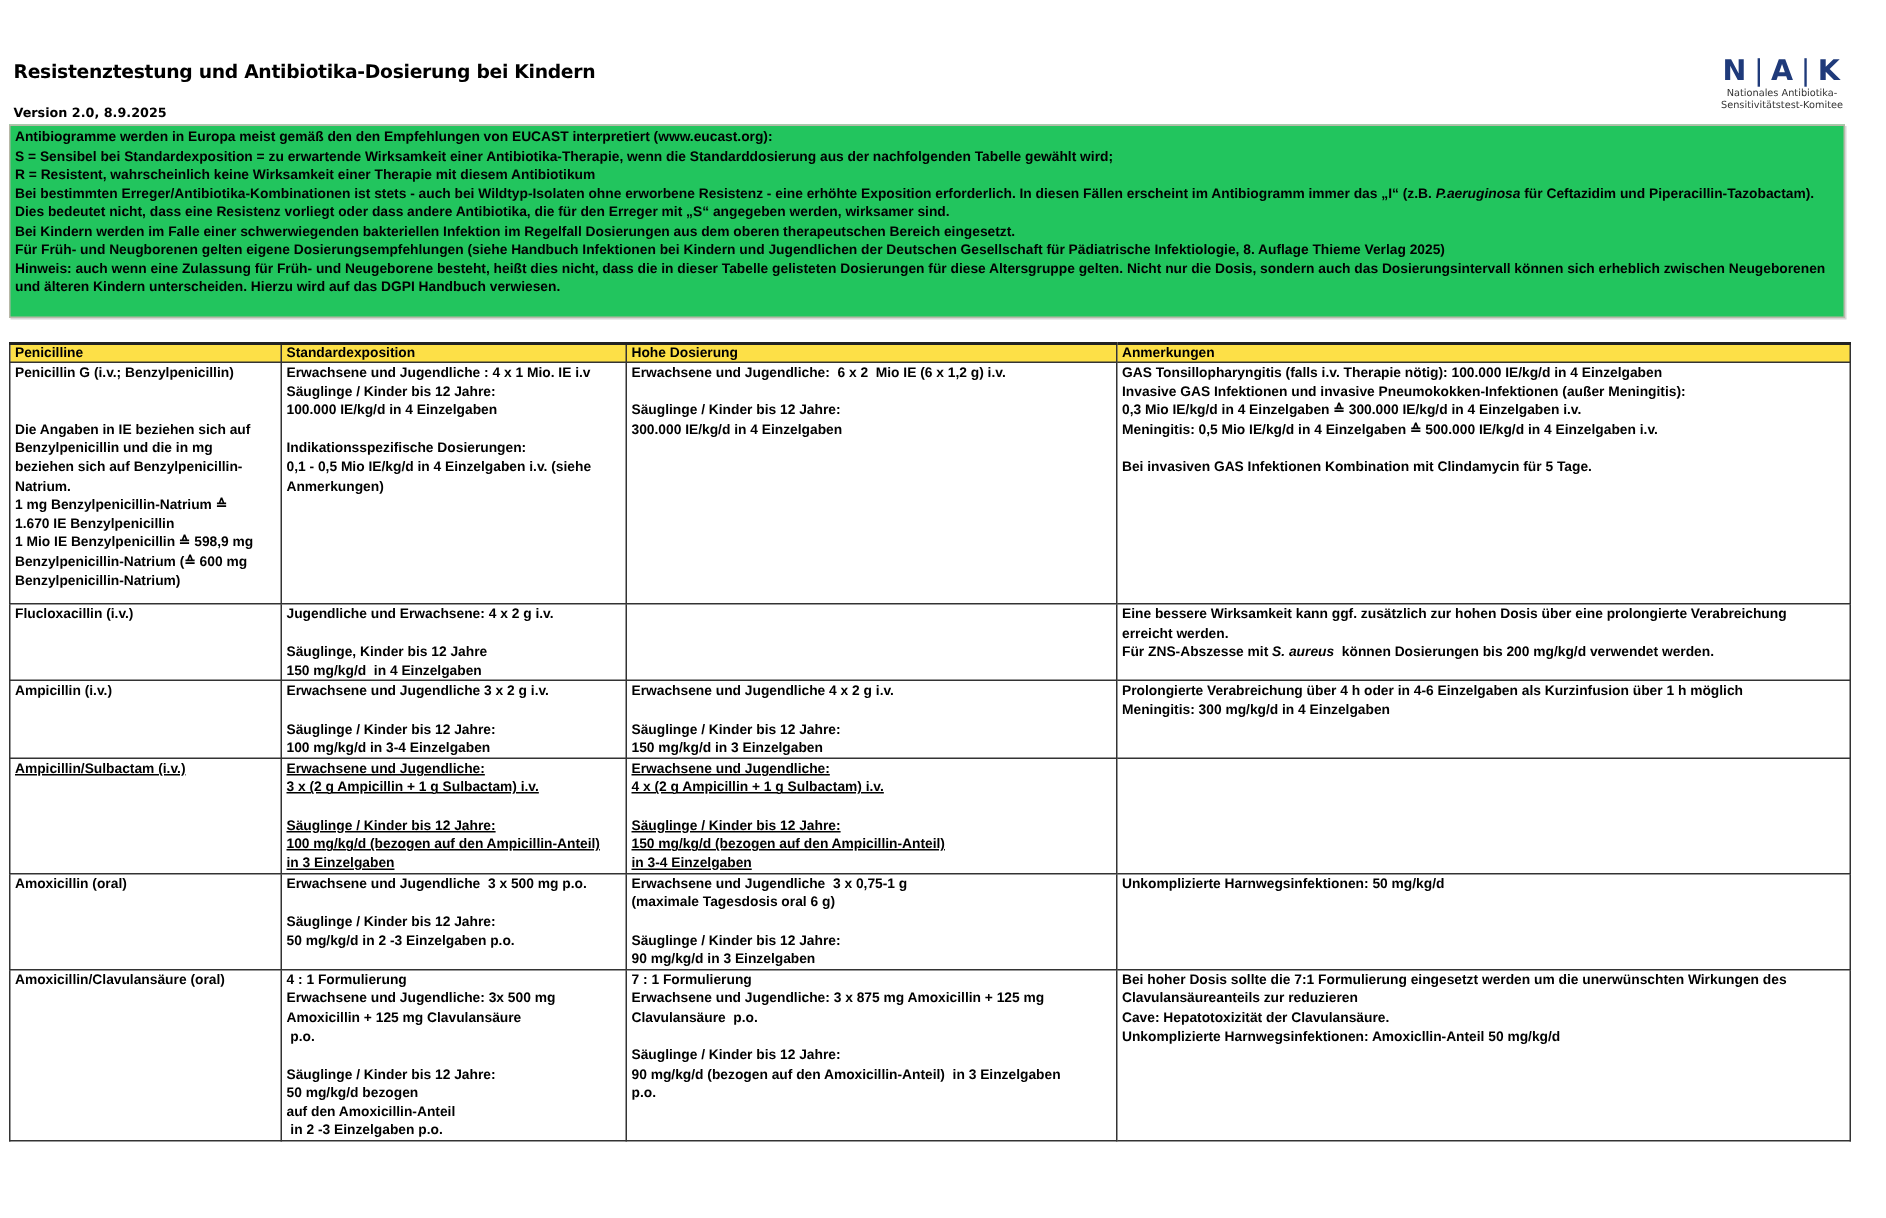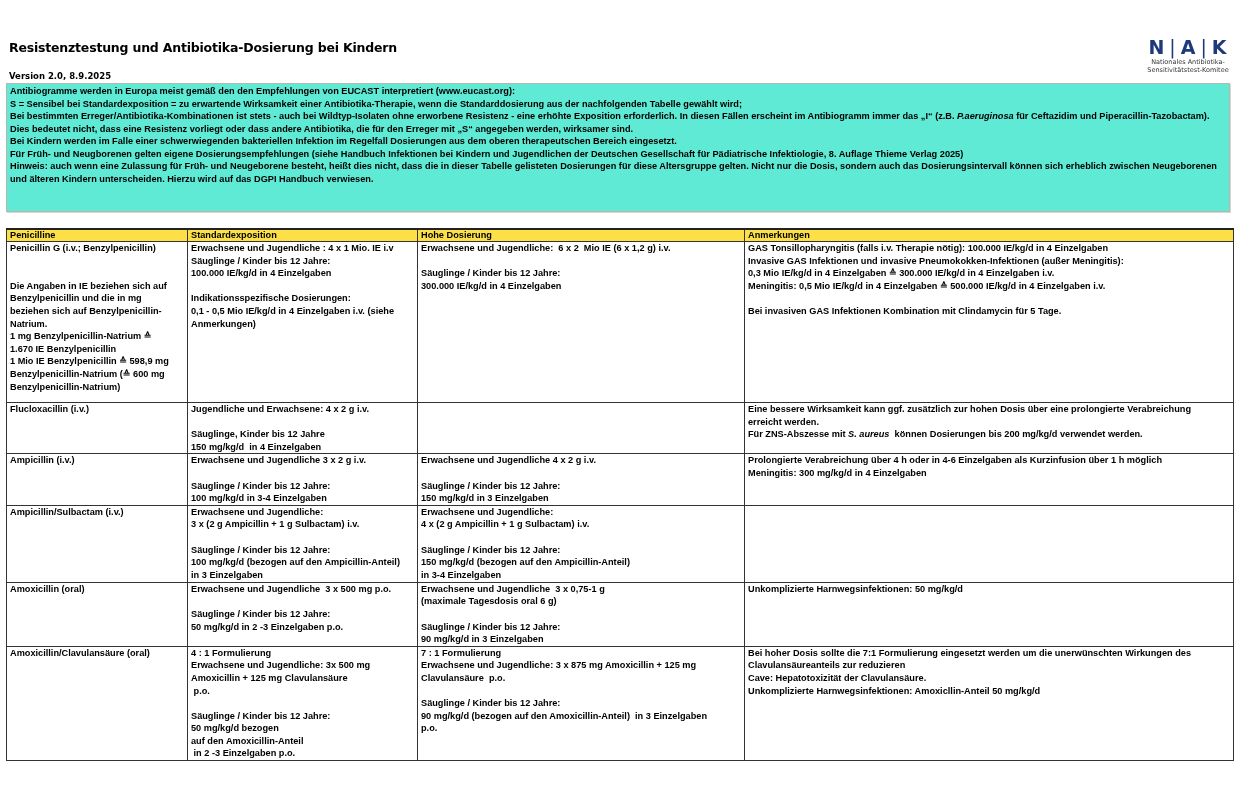--- a/index.html
+++ b/index.html
@@ -9,54 +9,55 @@
            font-family: "DejaVu Sans", sans-serif; letter-spacing: -0.2px; }
   .version { position: absolute; left: 9px; top: 71px; font-size: 8.5px; font-weight: bold;
              font-family: "DejaVu Sans", sans-serif; }
   .logo { position: absolute; left: 1138px; top: 36px; width: 100px; text-align: center; }
   .logo-mark { font-size: 19px; font-weight: bold; color: #1f3a7a; letter-spacing: 1px;
                font-family: "DejaVu Sans", sans-serif; line-height: 22px; }
   .logo-mark .sep { font-weight: normal; color: #1f3a7a; margin: 0 4px; }
   .logo-sub { font-size: 6.5px; color: #333; line-height: 8px; font-family: "DejaVu Sans", sans-serif; }
 
   .infobox { position: absolute; left: 6px; top: 83px; width: 1224px; height: 129px;
-             background: #5eead4; border: 1px solid #b8b8a8; box-shadow: 1px 1px 0 #d6d6d6;
+             background: #22c55e; border: 1px solid #b8b8a8; box-shadow: 1px 1px 0 #d6d6d6;
              padding: 1px 3px; box-sizing: border-box; }
   .infobox p { margin: 0; font-size: 9.2px; font-weight: bold; line-height: 12.5px; white-space: nowrap; }
   .infobox p.wrap { white-space: normal; }
 
   table.dose { position: absolute; left: 6px; top: 228px; width: 1227px; border-collapse: collapse;
                table-layout: fixed; }
   table.dose th, table.dose td { border: 1.5px solid #333; vertical-align: top; text-align: left;
                font-size: 9.2px; font-weight: bold; line-height: 12.6px; padding: 0 3px; }
   table.dose th { background: #fde047; height: 11px; line-height: 11px; border-top: 2px solid #222; }
   .cell-line { display: block; min-height: 12.6px; white-space: pre-wrap; }
   .cell-line.blank { height: 12.6px; }
   col.c1 { width: 181px; } col.c2 { width: 230px; } col.c3 { width: 327px; } col.c4 { width: 489px; }
   tr.r1 td { height: 160px; } tr.r2 td { height: 38px; } tr.r3 td { height: 38px; }
-  tr.r4 td { height: 76px; } tr.r5 td { height: 50px; } tr.r6 td { height: 101px; }
+  tr.r4 td { height: 76px; text-decoration: underline; } tr.r5 td { height: 50px; } tr.r6 td { height: 101px; }
   i { font-style: italic; }
 </style>
 </head>
 <body>
 
 <div class="title">Resistenztestung und Antibiotika-Dosierung bei Kindern</div>
 <div class="version">Version 2.0, 8.9.2025</div>
 
 <div class="logo">
   <div class="logo-mark">
     <span>N</span><span class="sep">|</span><span>A</span><span class="sep">|</span><span>K</span>
   </div>
   <div class="logo-sub">Nationales Antibiotika-</div>
   <div class="logo-sub">Sensitivitätstest-Komitee</div>
 </div>
 
 <div class="infobox">
   <p>Antibiogramme werden in Europa meist gemäß den den Empfehlungen von EUCAST interpretiert (www.eucast.org):</p>
   <p>S = Sensibel bei Standardexposition = zu erwartende Wirksamkeit einer Antibiotika-Therapie, wenn die Standarddosierung aus der nachfolgenden Tabelle gewählt wird;</p>
+  <p>R = Resistent, wahrscheinlich keine Wirksamkeit einer Therapie mit diesem Antibiotikum</p>
   <p class="wrap"><span>Bei bestimmten Erreger/Antibiotika-Kombinationen ist stets - auch bei Wildtyp-Isolaten ohne erworbene Resistenz - eine erhöhte Exposition erforderlich. In diesen Fällen erscheint im Antibiogramm immer das „I“ (z.B. </span><i>P.aeruginosa</i><span> für Ceftazidim und Piperacillin-Tazobactam). Dies bedeutet nicht, dass eine Resistenz vorliegt oder dass andere Antibiotika, die für den Erreger mit „S“ angegeben werden, wirksamer sind.</span></p>
   <p>Bei Kindern werden im Falle einer schwerwiegenden bakteriellen Infektion im Regelfall Dosierungen aus dem oberen therapeutschen Bereich eingesetzt.</p>
   <p>Für Früh- und Neugborenen gelten eigene Dosierungsempfehlungen  (siehe Handbuch Infektionen bei Kindern und Jugendlichen der Deutschen Gesellschaft für Pädiatrische Infektiologie, 8. Auflage Thieme Verlag 2025)</p>
   <p class="wrap">Hinweis: auch wenn eine Zulassung für Früh- und Neugeborene besteht, heißt dies nicht, dass die in dieser Tabelle gelisteten Dosierungen für diese Altersgruppe gelten.  Nicht nur die Dosis, sondern auch das Dosierungsintervall können sich erheblich zwischen Neugeborenen und älteren Kindern unterscheiden. Hierzu wird auf das DGPI Handbuch verwiesen.</p>
 </div>
 
 <table class="dose">
   <colgroup>
       <col class="c1">
       <col class="c2">

